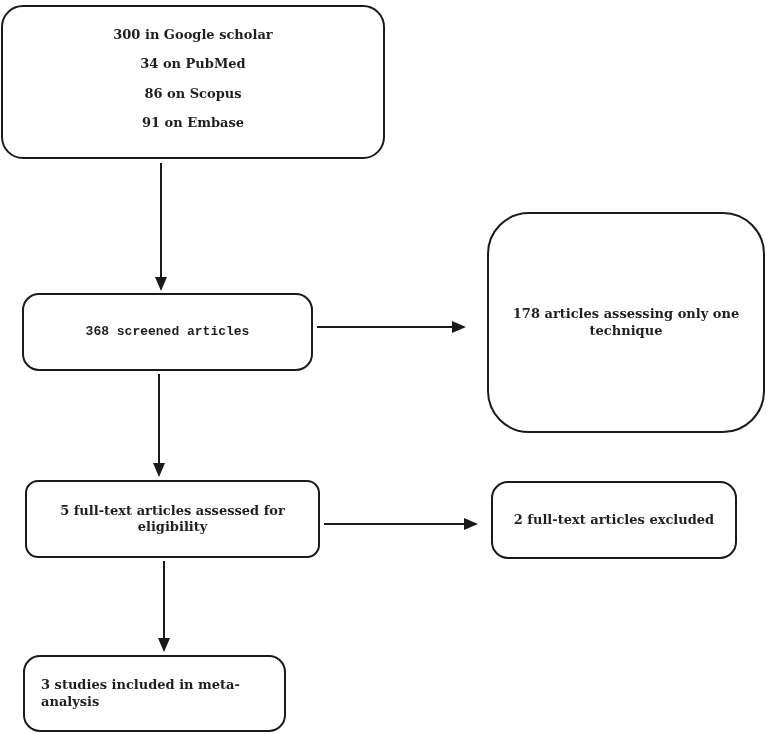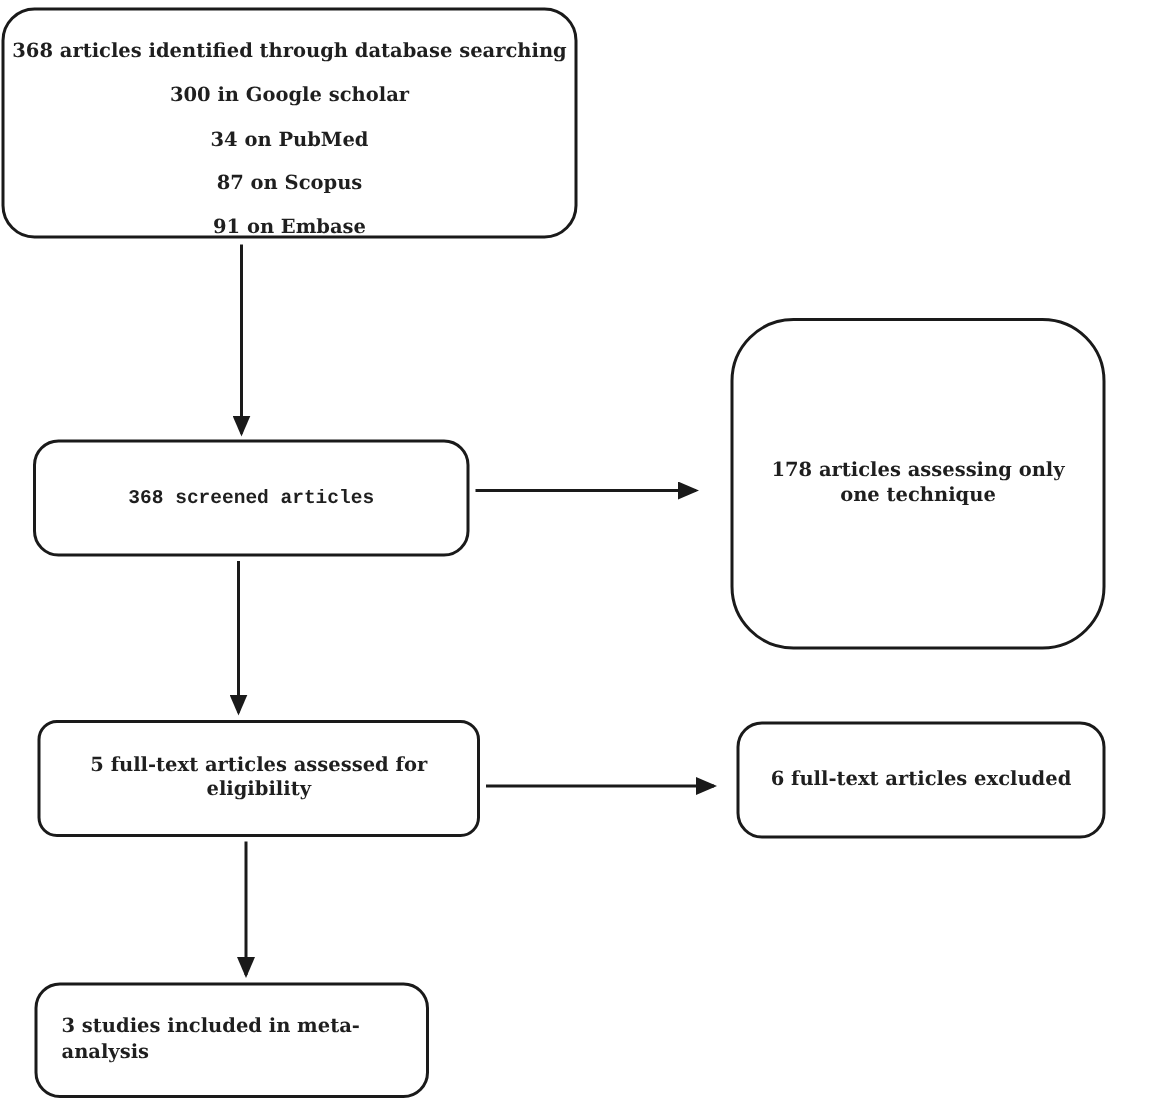--- a/index.html
+++ b/index.html
@@ -40,21 +40,21 @@
     gap:13px;
   }
   
   .box-screening{
     left:22px;top:293px;width:291px;height:78px;
     border-radius:17px;
     font-family:Liberation Mono, monospace;
   }
   
   .box-exclusion-reasons{
-    left:487px;top:212px;width:250px;height:221px;
+    left:487px;top:212px;width:278px;height:221px;
     border-radius:42px;
     padding:0 18px;
     gap:15px;
   }
   
   .box-eligibility{
     left:25px;top:480px;width:295px;height:78px;
     border-radius:13px;
     padding:0 4px;
   }
@@ -89,40 +89,39 @@
       </marker>
     </defs>
     <line x1="161" y1="163" x2="161" y2="289" stroke="#1a1a1a" stroke-width="2" marker-end="url(#arrowhead)"></line>
     <line x1="317" y1="327" x2="464" y2="327" stroke="#1a1a1a" stroke-width="2" marker-end="url(#arrowhead)"></line>
     <line x1="159" y1="374" x2="159" y2="475" stroke="#1a1a1a" stroke-width="2" marker-end="url(#arrowhead)"></line>
     <line x1="324" y1="524" x2="476" y2="524" stroke="#1a1a1a" stroke-width="2" marker-end="url(#arrowhead)"></line>
     <line x1="164" y1="561" x2="164" y2="650" stroke="#1a1a1a" stroke-width="2" marker-end="url(#arrowhead)"></line>
   </svg>
 
   <div class="box box-identification">
-    <p>368 articles identified through database searching</p>
     <p>300 in Google scholar</p>
     <p>34 on PubMed</p>
-    <p>87 on Scopus</p>
+    <p>86 on Scopus</p>
     <p>91 on Embase</p>
   </div>
 
   <div class="box box-screening">
     <p>368 screened articles</p>
   </div>
 
   <div class="box box-exclusion-reasons">
     <p>178 articles assessing only one technique</p>
   </div>
 
   <div class="box box-eligibility">
     <p>5 full-text articles assessed for eligibility</p>
   </div>
 
   <div class="box box-excluded">
-    <p>6 full-text articles excluded</p>
+    <p>2 full-text articles excluded</p>
   </div>
 
   <div class="box box-included">
     <p>3 studies included in meta-analysis</p>
   </div>
 
 </div>
 
 </body></html>

